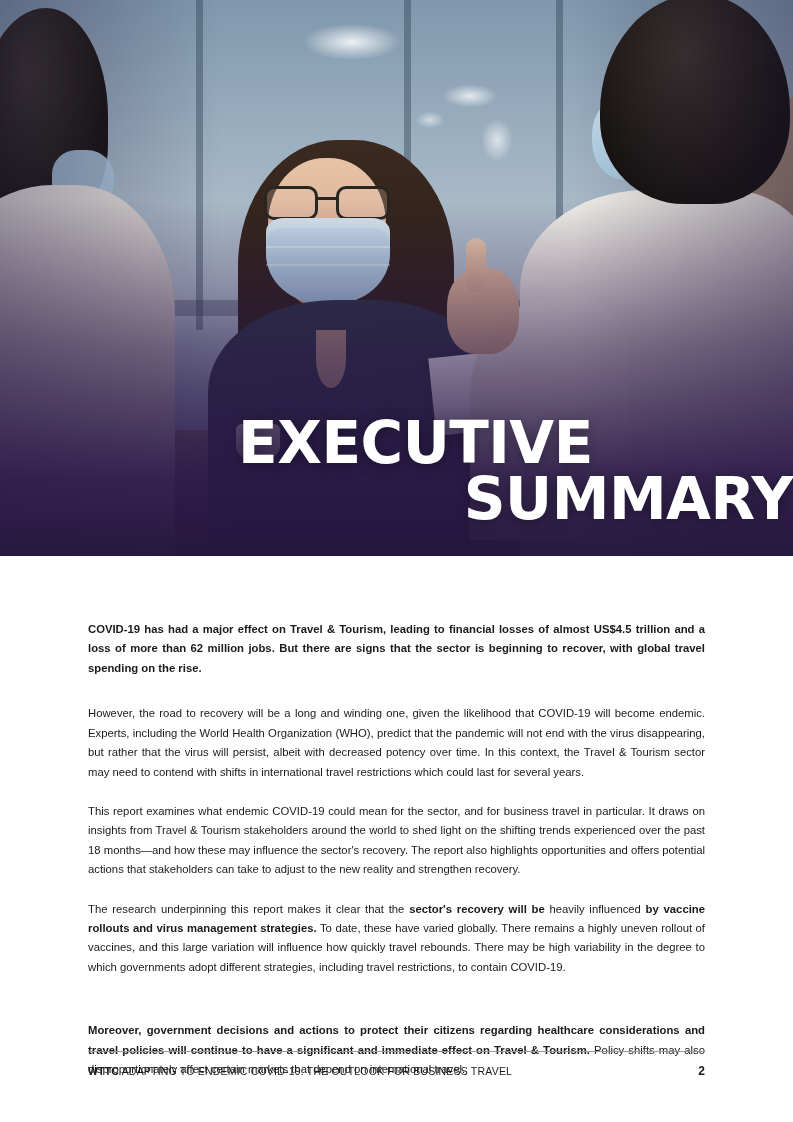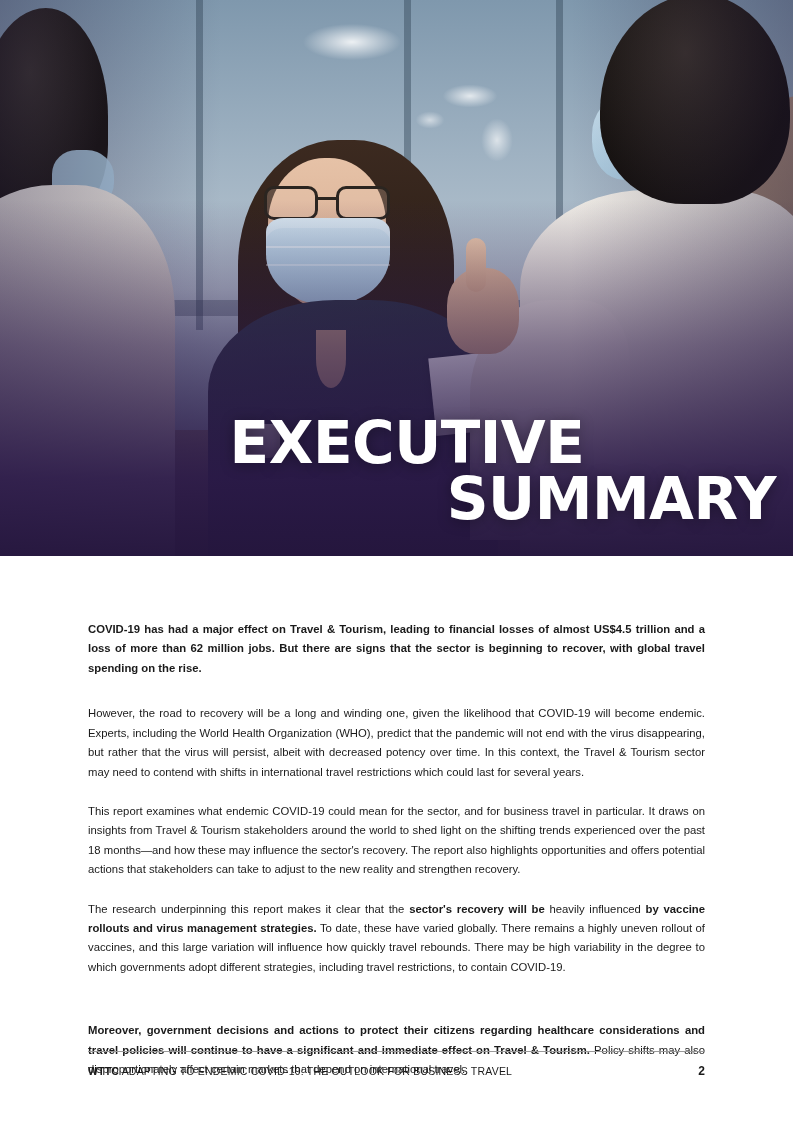--- a/index.html
+++ b/index.html
@@ -239,21 +239,21 @@
   .hero-overlay {
     position: absolute;
     inset: 0;
     background:
       linear-gradient(180deg, rgba(40,25,70,0.0) 36%, rgba(47,28,78,0.55) 62%, rgba(43,25,72,0.92) 86%, rgba(37,22,62,0.98) 100%),
       linear-gradient(90deg, rgba(30,20,55,0.35) 0%, rgba(30,20,55,0.0) 28%, rgba(30,20,55,0.0) 72%, rgba(30,20,55,0.35) 100%);
   }
 
   .hero-title {
     position: absolute;
-    left: 0; right: 17px;
+    left: 0; right: 0;
     top: 415px;
     text-align: center;
     color: #ffffff;
     font-family: "DejaVu Sans", sans-serif;
     font-weight: 700;
     font-size: 58px;
     line-height: 0.97;
     letter-spacing: -0.5px;
     text-shadow: 0 2px 14px rgba(0,0,0,0.35);
     padding-left: 38px;

